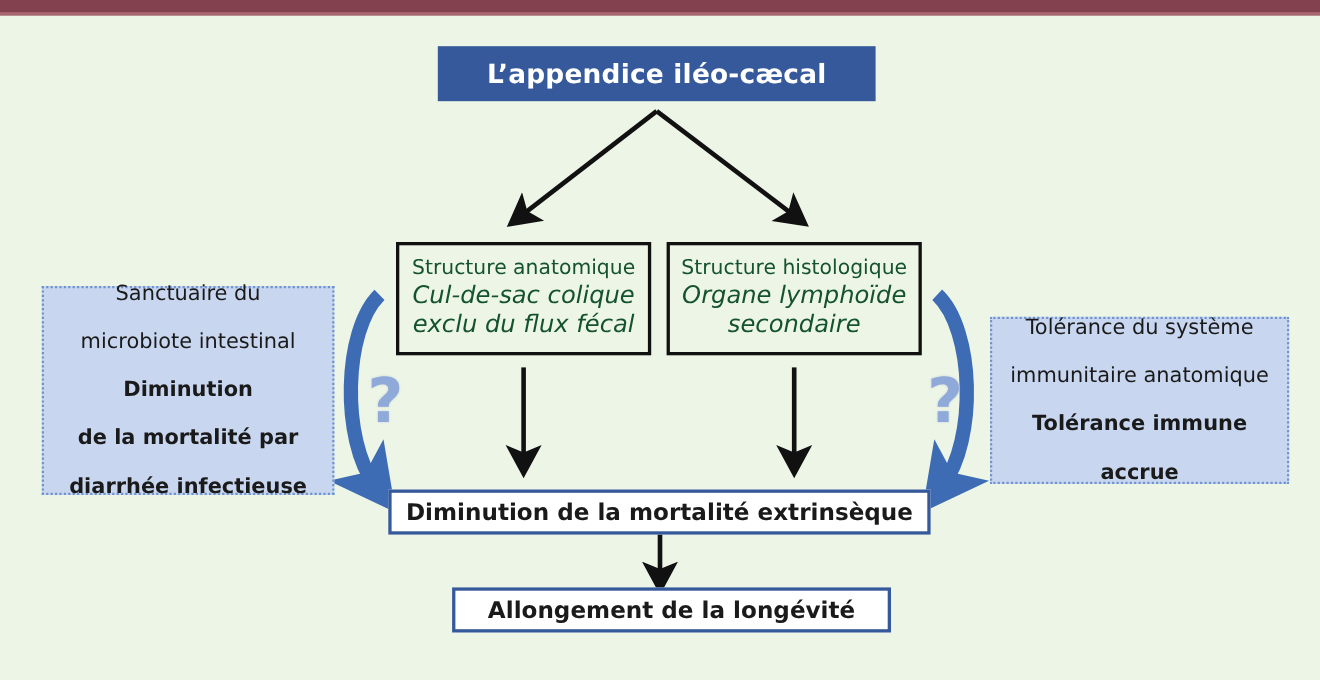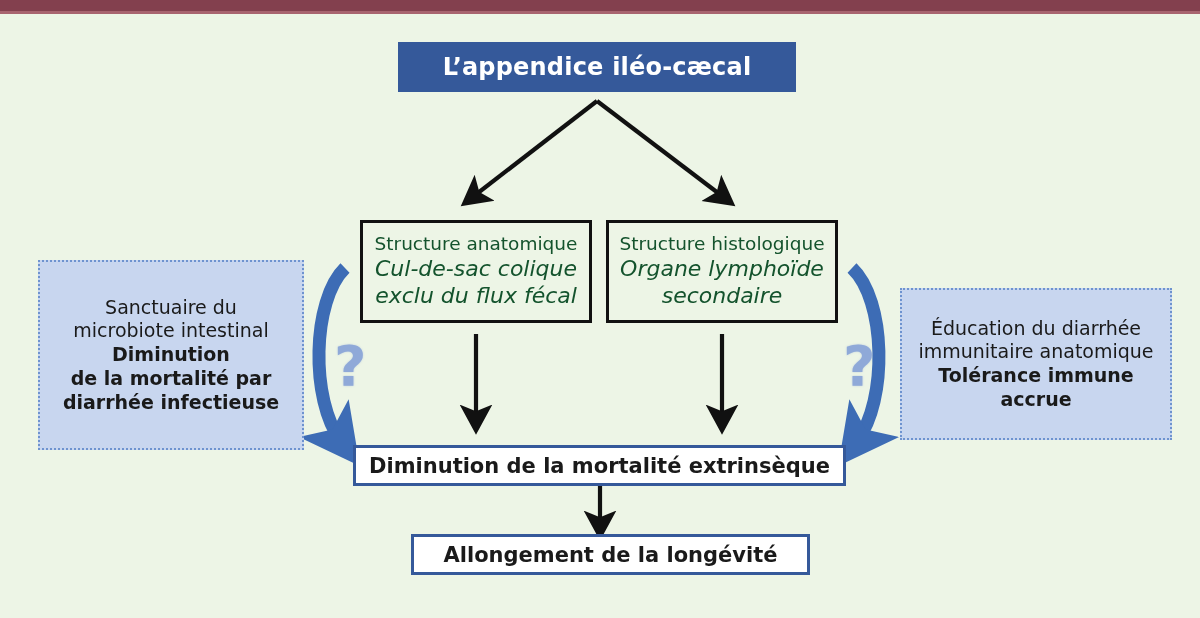--- a/index.html
+++ b/index.html
@@ -45,21 +45,21 @@
   #struct-anatomique{left:360px;top:220px;width:232px;height:103px;}
   #struct-histologique{left:606px;top:220px;width:232px;height:103px;}
 
   
   .side{
     position:absolute;
     background:#c8d6ef;
     border:2px dotted #6e93cf;
     box-sizing:border-box;
     display:flex;flex-direction:column;align-items:center;justify-content:center;
-    color:#1a1a1a;text-align:center;
+    color:#1a1a1a;text-align:center;gap:20px;
   }
   .side .reg{font-size:19px;line-height:1.25;}
   .side .bold{font-size:19px;line-height:1.25;font-weight:bold;}
   #panel-left{left:38px;top:260px;width:266px;height:190px;}
   #panel-right{left:900px;top:288px;width:272px;height:152px;}
 
   
   .outcome{
     position:absolute;background:#ffffff;
     border:3px solid #35599a;
@@ -146,21 +146,21 @@
 
   <div class="side" id="panel-left">
     <span class="reg">Sanctuaire du</span>
     <span class="reg">microbiote intestinal</span>
     <span class="bold">Diminution</span>
     <span class="bold">de la mortalité par</span>
     <span class="bold">diarrhée infectieuse</span>
   </div>
 
   <div class="side" id="panel-right">
-    <span class="reg">Éducation du diarrhée</span>
+    <span class="reg">Tolérance du système</span>
     <span class="reg">immunitaire anatomique</span>
     <span class="bold">Tolérance immune</span>
     <span class="bold">accrue</span>
   </div>
 
   <span class="qmark" id="q-left">?</span>
   <span class="qmark" id="q-right">?</span>
 
   <div class="outcome" id="box-mortalite">
     <span class="t">Diminution de la mortalité extrinsèque</span>

